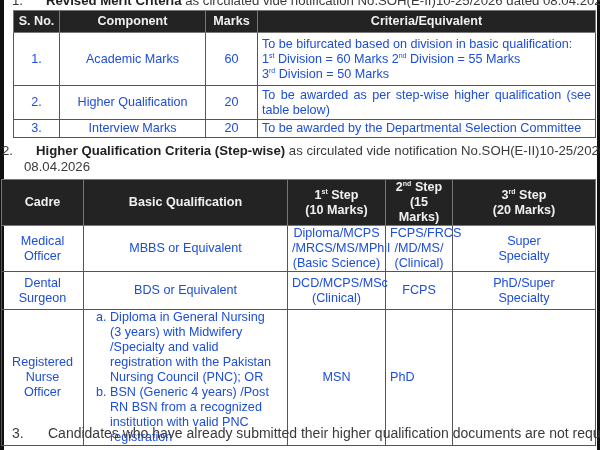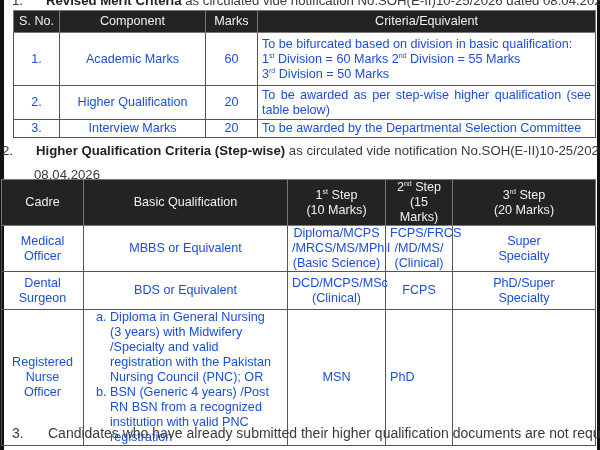--- a/index.html
+++ b/index.html
@@ -7,21 +7,21 @@
     width:600px; height:450px; overflow:hidden; background:#ffffff;
     font-family:"Liberation Sans", sans-serif; color:#3a3a3a; position:relative;
   }
   .edge-left { position:absolute; left:0; top:0; width:4px; height:450px; background:#111; }
   .edge-right { position:absolute; right:0; top:0; width:3px; height:450px; background:#111; }
   .heading { position:absolute; font-size:13.2px; line-height:16px; color:#3a3a3a; white-space:nowrap; }
   .heading .num { display:inline-block; width:34px; }
   .heading b { color:#222; font-weight:bold; }
   table { border-collapse:collapse; position:absolute; table-layout:fixed; }
   td, th { border:1.2px solid #555; font-size:12.6px; line-height:15px; color:#1d4ed8; padding:0 4px; vertical-align:middle; }
-  th { background:#232323; color:#f0f0f0; font-weight:normal; text-align:center; border-color:#777; }
+  th { background:#232323; color:#f0f0f0; font-weight:bold; text-align:center; border-color:#777; }
   td.c { text-align:center; }
   sup { font-size:7px; vertical-align:top; line-height:8px; }
   .t1 { left:13px; top:10px; width:583px; }
   .t2 { left:1px; top:179px; width:595px; }
   .list { margin:0; padding:0; list-style:none; }
   .list li { padding-left:14px; text-indent:-14px; }
   .para3 { position:absolute; left:12px; top:425px; font-size:14px; line-height:17px; width:588px; white-space:nowrap; }
   .para3 .num { display:inline-block; width:36px; }
 </style>
 </head>
@@ -69,21 +69,21 @@
     <td class="c">Interview Marks</td>
     <td class="c">20</td>
     <td>To be awarded by the Departmental Selection Committee</td>
   </tr>
 </tbody>
   </table>
 
 <div class="heading" style="left:2px; top:143px;">
   <span class="num">2.</span><b>Higher Qualification Criteria (Step-wise)</b><span> as circulated vide notification No.SOH(E-II)10-25/2026 dated</span>
 </div>
-<div class="heading" style="left:34px; top:159px;margin-top:8px;">08.04.2026</div>
+<div class="heading" style="left:24px; top:159px;">08.04.2026</div>
 
 <table class="t2">
   <colgroup>
       <col style="width:82px">
       <col style="width:204px">
       <col style="width:98px">
       <col style="width:67px">
       <col>
     </colgroup>
   <tbody>

